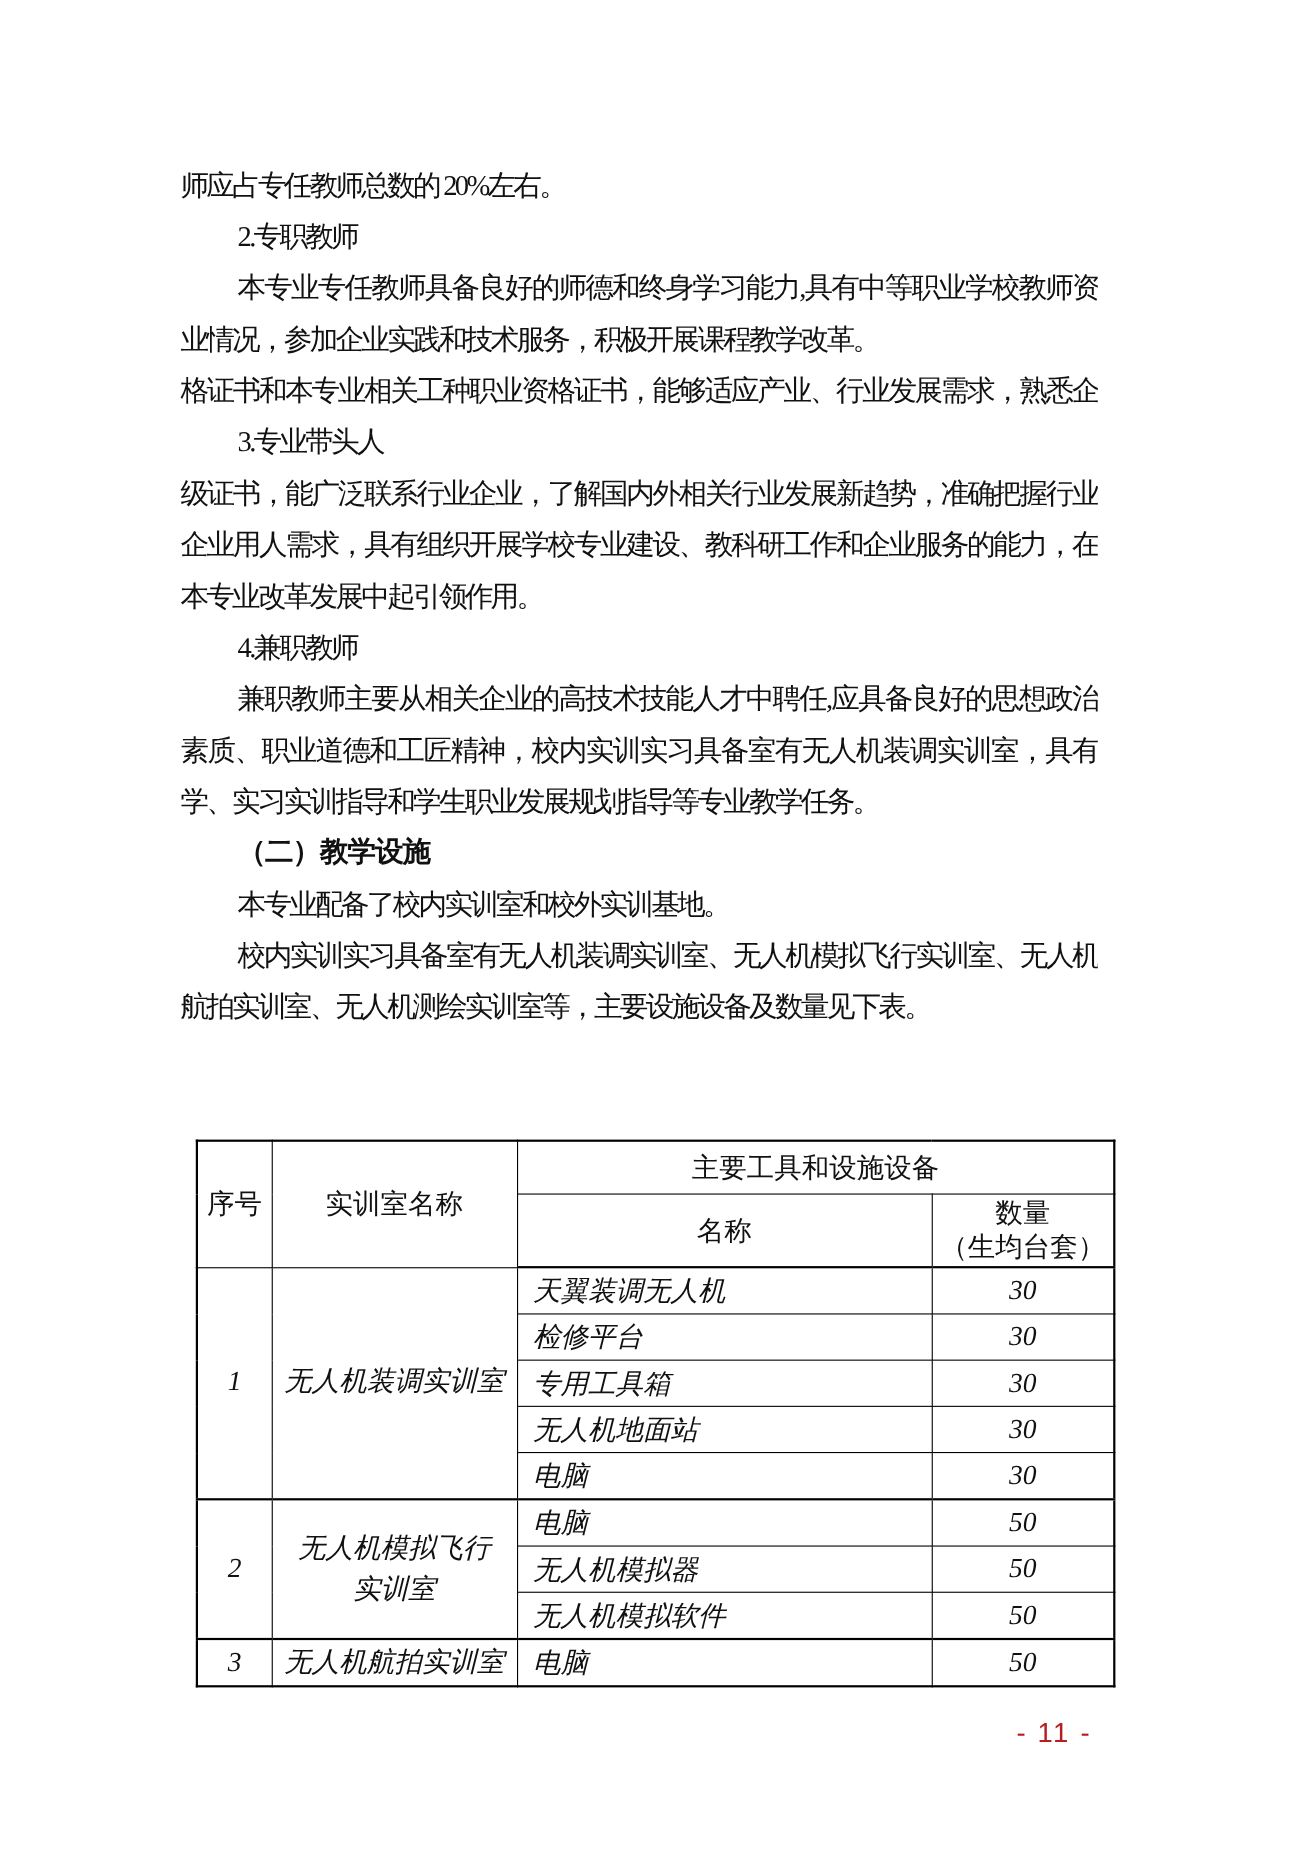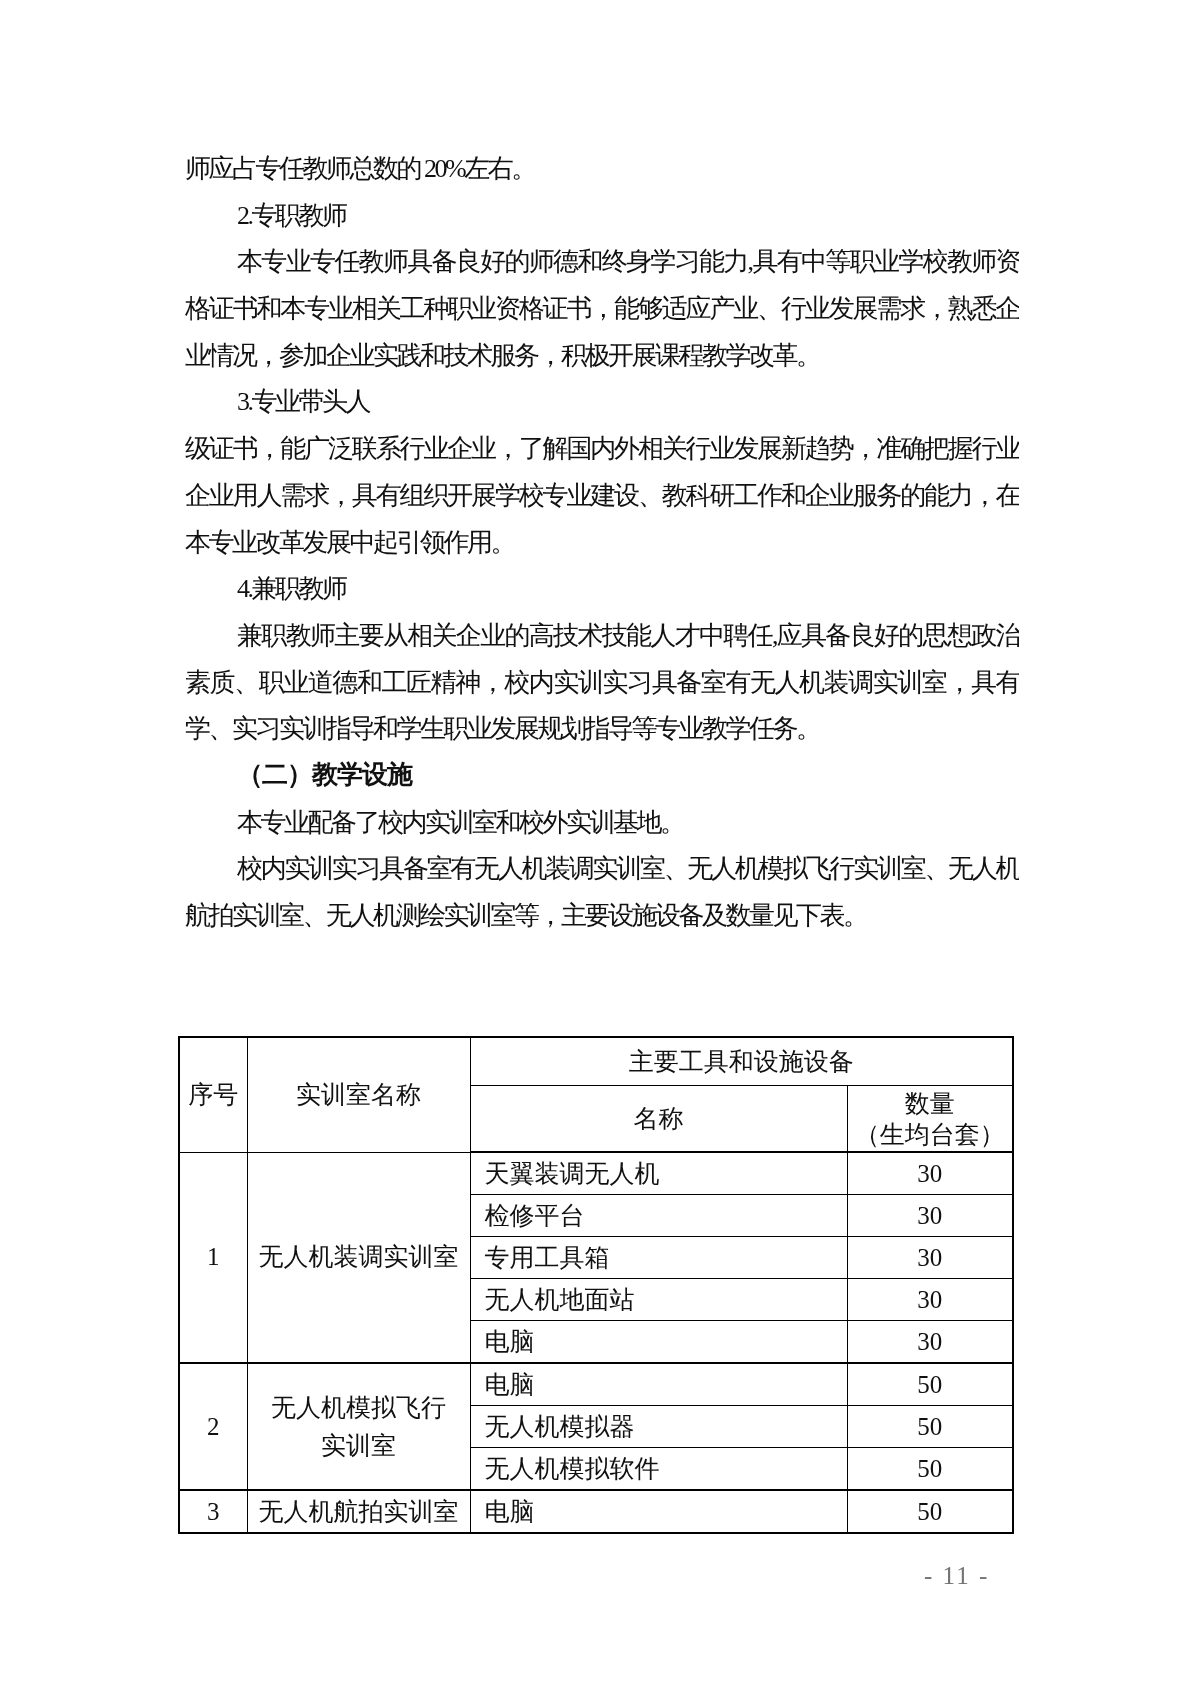--- a/index.html
+++ b/index.html
@@ -7,21 +7,21 @@
     position:relative;
     width:1191px; height:1684px;
     background:#ffffff;
     color:#111111;
     font-family:"Liberation Serif","DejaVu Serif",serif;
     overflow:hidden;
   }
   
   .textblock {
     position:absolute;
-    left:185px; top:146px; width:834px;
+    left:164px; top:146px; width:834px;
   }
   .line {
     height:46.7px; line-height:46.7px;
     font-size:26px;
     letter-spacing:-2.5px;
     white-space:nowrap;
     overflow:hidden;
   }
   .line.just {
     white-space:normal;
@@ -50,45 +50,45 @@
     border:1.5px solid #000;
     font-weight:normal;
     padding:0;
     text-align:center;
     vertical-align:middle;
     overflow:hidden;
   }
   .eqtable tr.h1 th { height:47px; }
   .eqtable tr.h2 th { height:65px; border-bottom-width:2.5px; }
   .eqtable tr.h2 th div { line-height:31px; }
-  .eqtable tr.drow td { height:41px; }
+  .eqtable tr.drow td { height:41px;font-style:italic; }
   .eqtable td.c-name { text-align:left; padding-left:14px; }
   .eqtable tr.gsep td { border-top-width:2.5px; }
   .eqtable td.c-room div { line-height:38px; }
   
   .pagenum {
     position:absolute;
     left:924px; top:1562px;
     font-size:25px;
     letter-spacing:2px;
-    color:#737373;
-    font-family:Liberation Serif, serif;
+    color:#b91c1c;
+    font-family:Liberation Sans, sans-serif;
   }
 </style>
 </head>
 <body>
 
 <div class="page">
 
   <div class="textblock" id="textblock">
       <div class="line">师应占专任教师总数的 20%左右。</div>
       <div class="line indent">2.专职教师</div>
       <div class="line indent just">本专业专任教师具备良好的师德和终身学习能力,具有中等职业学校教师资</div>
+      <div class="line">业情况，参加企业实践和技术服务，积极开展课程教学改革。</div>
       <div class="line just">格证书和本专业相关工种职业资格证书，能够适应产业、行业发展需求，熟悉企</div>
-      <div class="line">业情况，参加企业实践和技术服务，积极开展课程教学改革。</div>
       <div class="line indent">3.专业带头人</div>
       <div class="line just">级证书，能广泛联系行业企业，了解国内外相关行业发展新趋势，准确把握行业</div>
       <div class="line just">企业用人需求，具有组织开展学校专业建设、教科研工作和企业服务的能力，在</div>
       <div class="line">本专业改革发展中起引领作用。</div>
       <div class="line indent">4.兼职教师</div>
       <div class="line indent just">兼职教师主要从相关企业的高技术技能人才中聘任,应具备良好的思想政治</div>
       <div class="line just">素质、职业道德和工匠精神，校内实训实习具备室有无人机装调实训室，具有</div>
       <div class="line">学、实习实训指导和学生职业发展规划指导等专业教学任务。</div>
       <div class="line indent heading">（二）教学设施</div>
       <div class="line indent">本专业配备了校内实训室和校外实训基地。</div>

